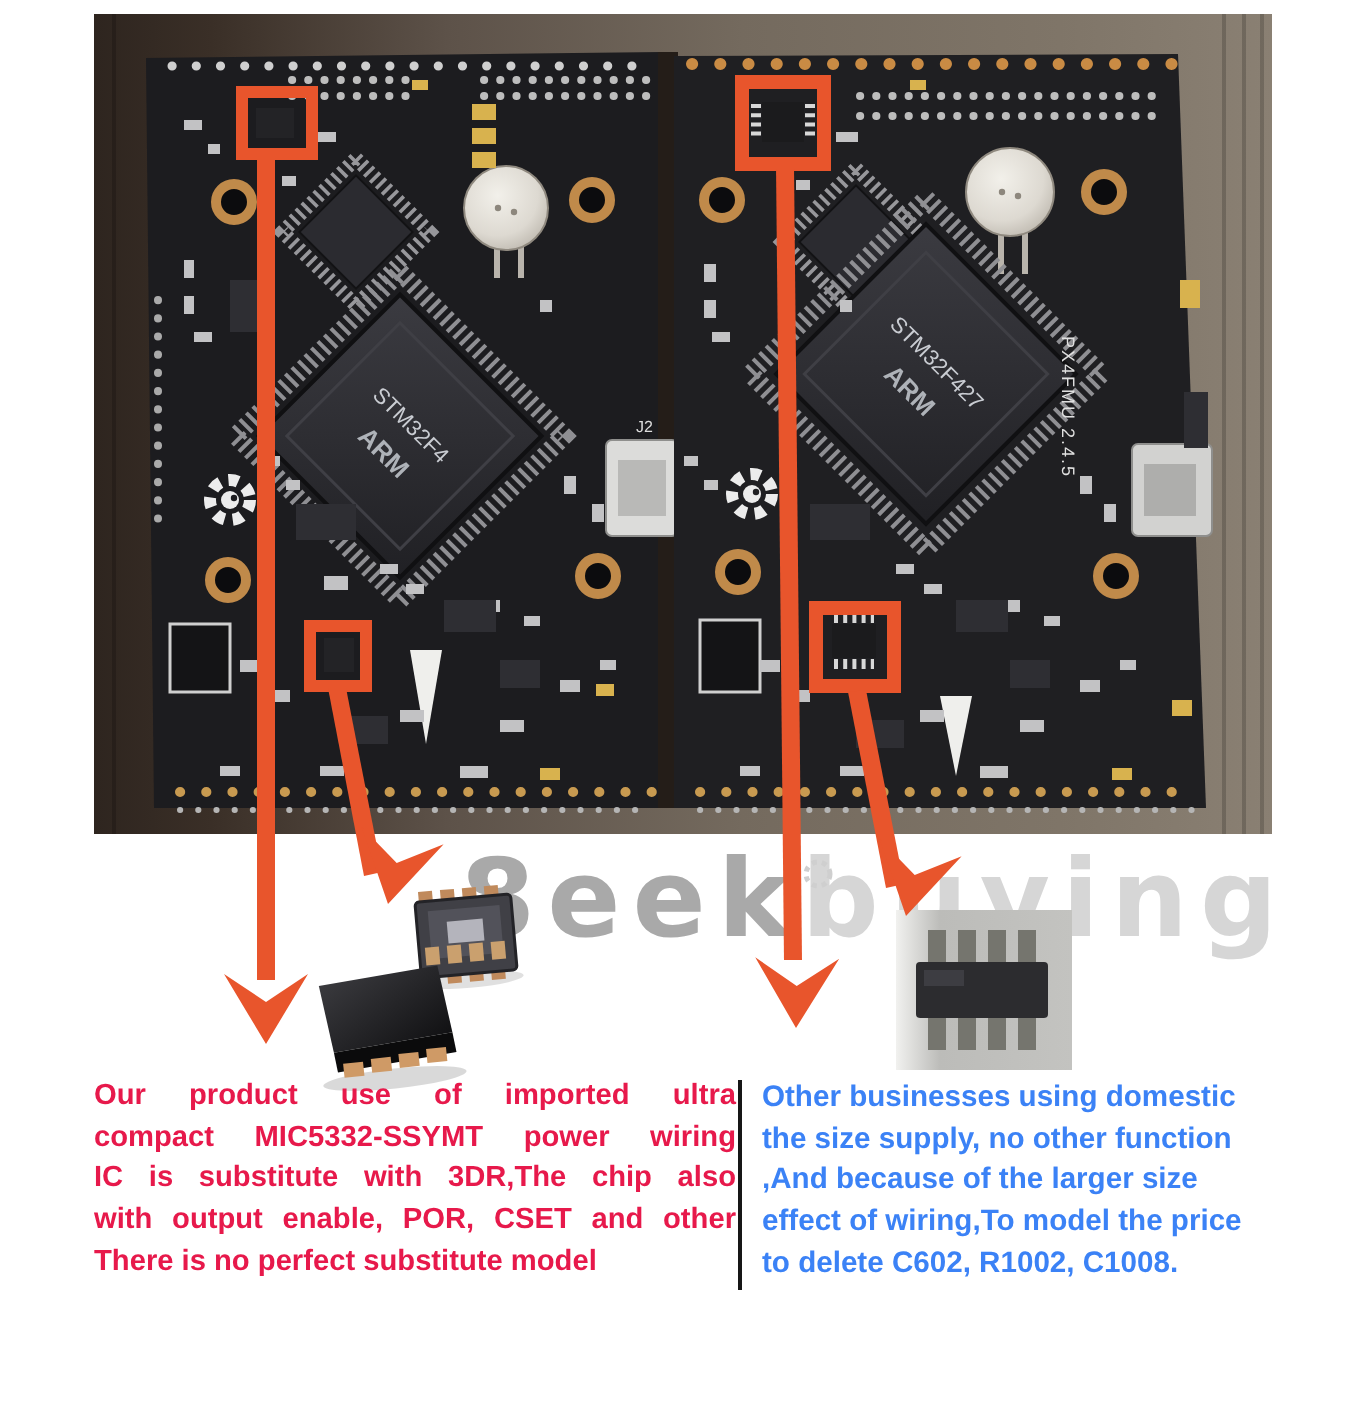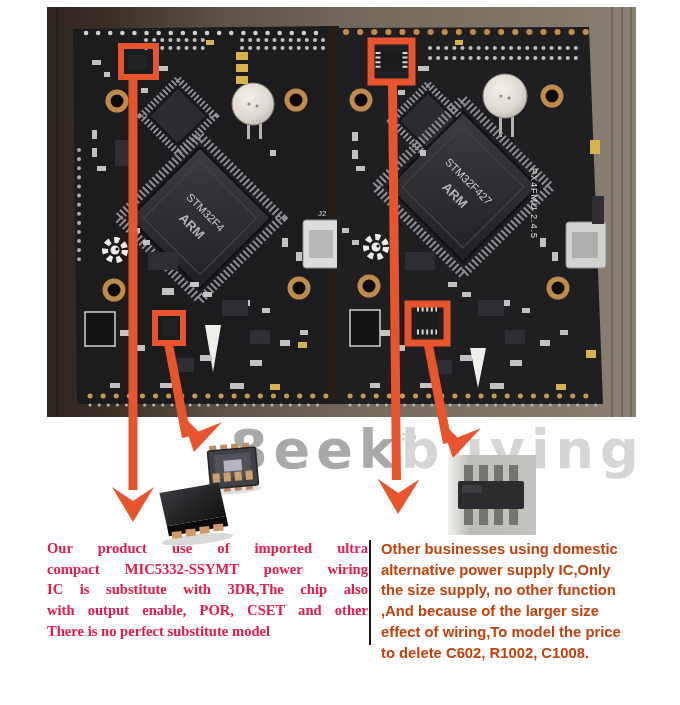--- a/index.html
+++ b/index.html
@@ -1,23 +1,23 @@
 <!DOCTYPE html>
 <html><head>
 <meta charset="utf-8">
 <style>
   html,body{margin:0;padding:0;background:#fff;}
   body{width:680px;height:705px;overflow:hidden;font-family:"Liberation Sans",sans-serif;}
   .stage{position:relative;width:680px;height:705px;background:#fff;}
   svg.scene{position:absolute;left:0;top:0;display:block;}
   .caption{position:absolute;font-weight:bold;}
-  .caption-left{left:47px;top:538px;width:321px;color:#e7194b;font-size:14.6px;line-height:20.7px;font-family:Liberation Serif, serif;}
+  .caption-left{left:47px;top:538px;width:321px;color:#e7194b;font-size:14.6px;line-height:20.7px;}
   .caption-left .jl{text-align:justify;text-align-last:justify;}
   .caption-left .jl.last{text-align:center;text-align-last:left;}
-  .caption-right{left:381px;top:539px;width:294px;color:#c2410c;font-size:14.8px;line-height:20.7px;}
+  .caption-right{left:381px;top:539px;width:294px;color:#3b82f6;font-size:14.8px;line-height:20.7px;}
   .divider{position:absolute;left:369px;top:540px;width:2px;height:105px;background:#161616;}
 </style>
 </head>
 <body>
 
 <div class="stage">
 
 <svg class="scene" width="680" height="705" viewBox="0 0 680 705">
   <defs>
     <linearGradient id="woodG" x1="0" y1="0" x2="1" y2="0">
@@ -343,20 +343,19 @@
   <div class="jl">compact MIC5332-SSYMT power wiring</div>
   <div class="jl">IC is substitute with 3DR,The chip also</div>
   <div class="jl">with output enable, POR, CSET and other</div>
   <div class="jl last">There is no perfect substitute model</div>
 </div>
 
 <div class="divider"></div>
 
 <div class="caption caption-right">
   <div>Other businesses using domestic</div>
-  <div>alternative power supply IC,Only</div>
   <div>the size supply, no other function</div>
   <div>,And because of the larger size</div>
   <div>effect of wiring,To model the price</div>
   <div>to delete C602, R1002, C1008.</div>
 </div>
 
 </div>
 
 </body></html>

